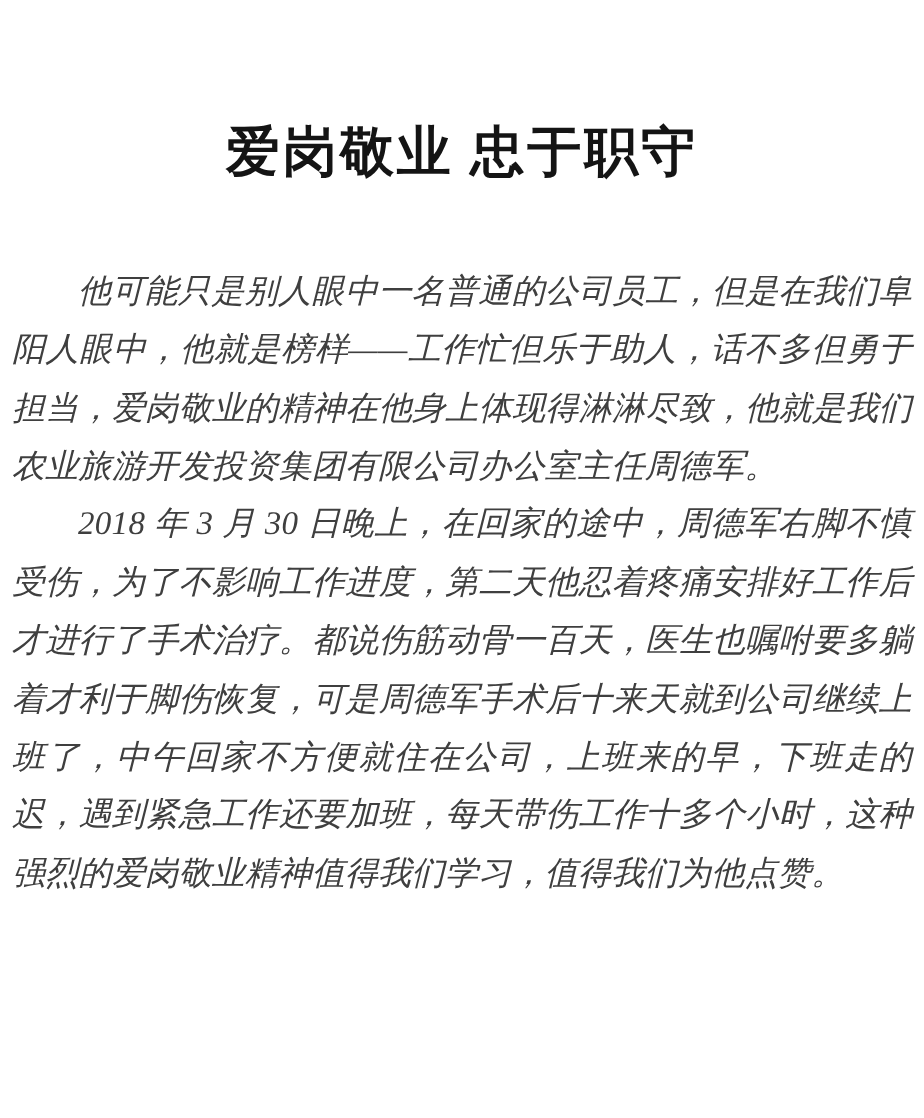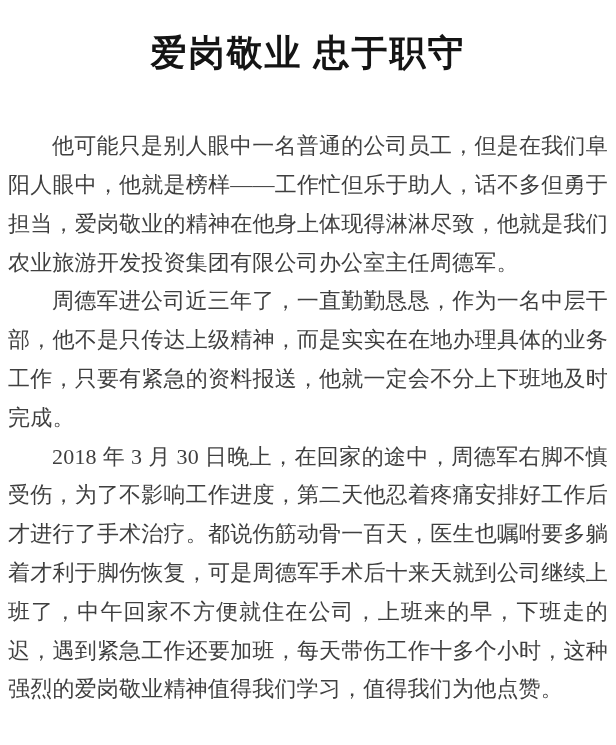--- a/index.html
+++ b/index.html
@@ -13,46 +13,46 @@
     overflow: hidden;
   }
   .page {
     box-sizing: border-box;
     width: 616px;
     height: 745px;
     padding: 0 8px;
     font-family: "Liberation Serif", "DejaVu Serif", serif;
   }
   .doc-title {
-    margin: 32px 0 0 0;
+    margin: 80px 0 0 0;
     text-align: center;
     font-size: 36px;
     line-height: 1.2;
     font-weight: bold;
     letter-spacing: 2px;
     color: var(--title-color, #141414);
     font-family: "Liberation Serif", "DejaVu Serif", serif;
   }
   .body-text {
     margin-top: 52px;
   }
   .para {
     margin: 0;
     font-size: 22px;
     line-height: 38.8px;
     letter-spacing: 0.2px;
     color: var(--text-color, #3f3f3f);
     text-align: justify;
     text-justify: inter-ideograph;
     text-indent: 2em;
+    font-style: italic;
   }
 </style>
 </head>
 <body>
 
 <div class="page">
   <h1 class="doc-title">爱岗敬业 忠于职守</h1>
   <div class="body-text">
     <p class="para">他可能只是别人眼中一名普通的公司员工，但是在我们阜阳人眼中，他就是榜样——工作忙但乐于助人，话不多但勇于担当，爱岗敬业的精神在他身上体现得淋淋尽致，他就是我们农业旅游开发投资集团有限公司办公室主任周德军。</p>
-    <p class="para">周德军进公司近三年了，一直勤勤恳恳，作为一名中层干部，他不是只传达上级精神，而是实实在在地办理具体的业务工作，只要有紧急的资料报送，他就一定会不分上下班地及时完成。</p>
     <p class="para">2018 年 3 月 30 日晚上，在回家的途中，周德军右脚不慎受伤，为了不影响工作进度，第二天他忍着疼痛安排好工作后才进行了手术治疗。都说伤筋动骨一百天，医生也嘱咐要多躺着才利于脚伤恢复，可是周德军手术后十来天就到公司继续上班了，中午回家不方便就住在公司，上班来的早，下班走的迟，遇到紧急工作还要加班，每天带伤工作十多个小时，这种强烈的爱岗敬业精神值得我们学习，值得我们为他点赞。</p>
   </div>
 </div>
 
 </body></html>

